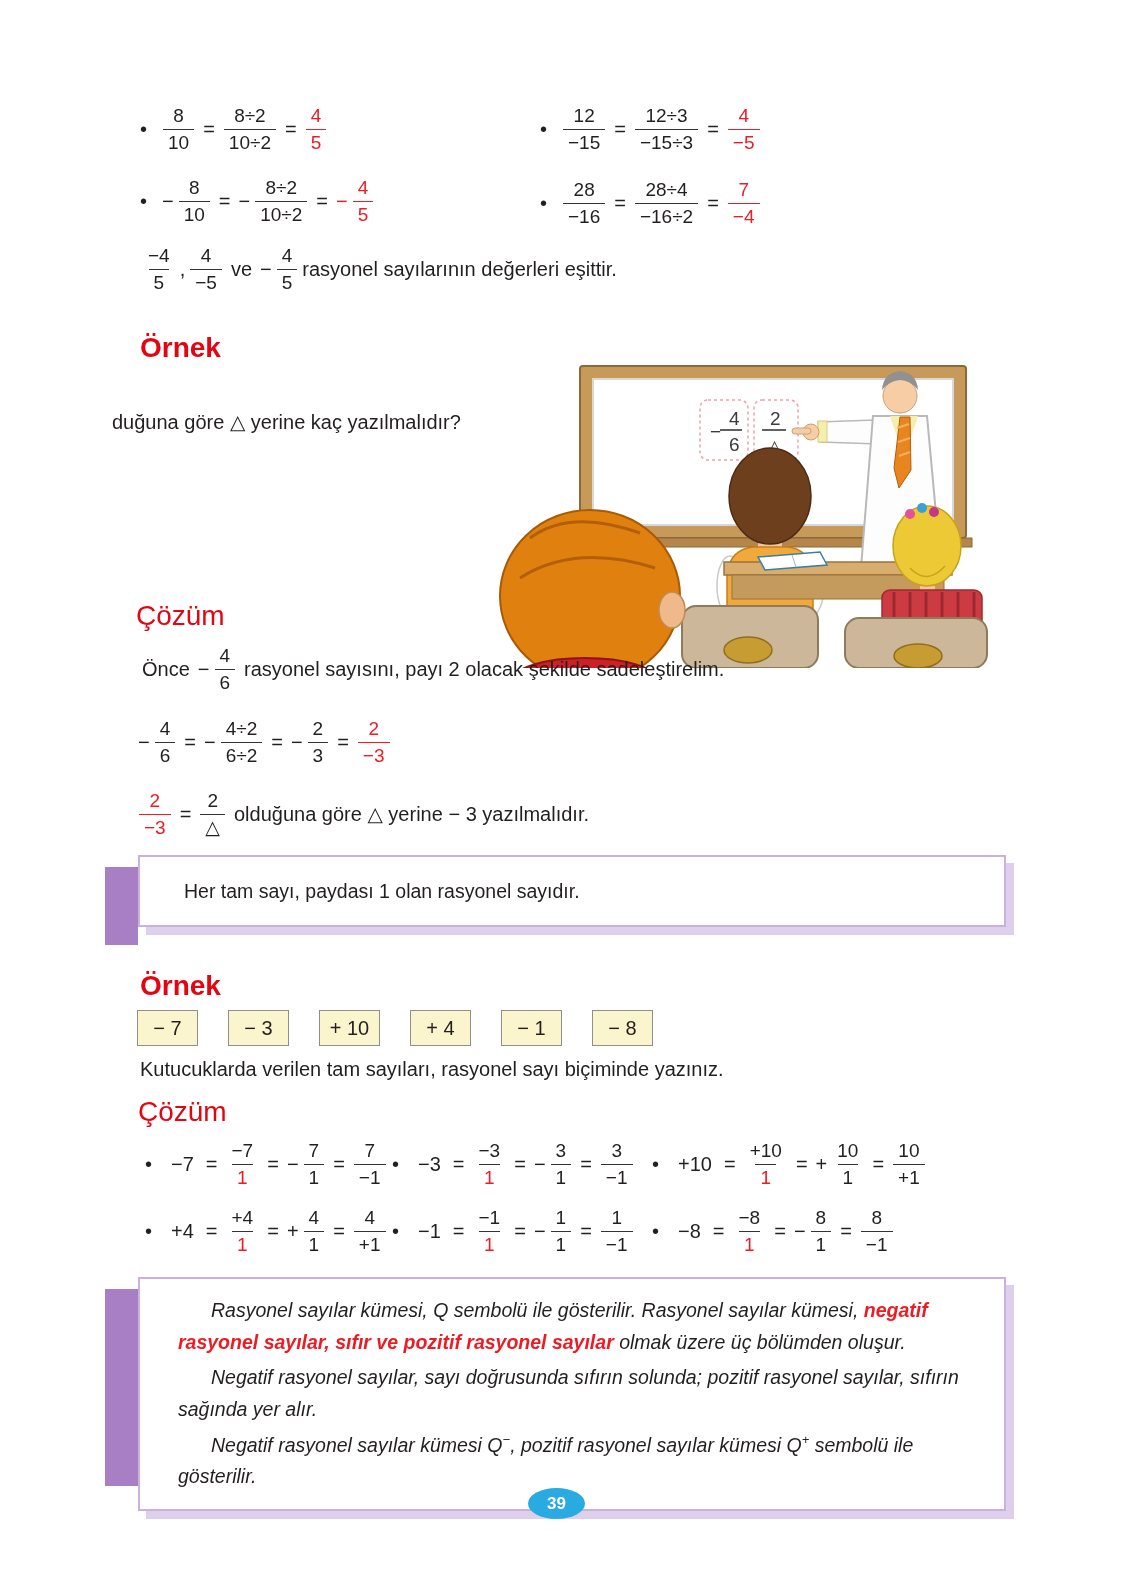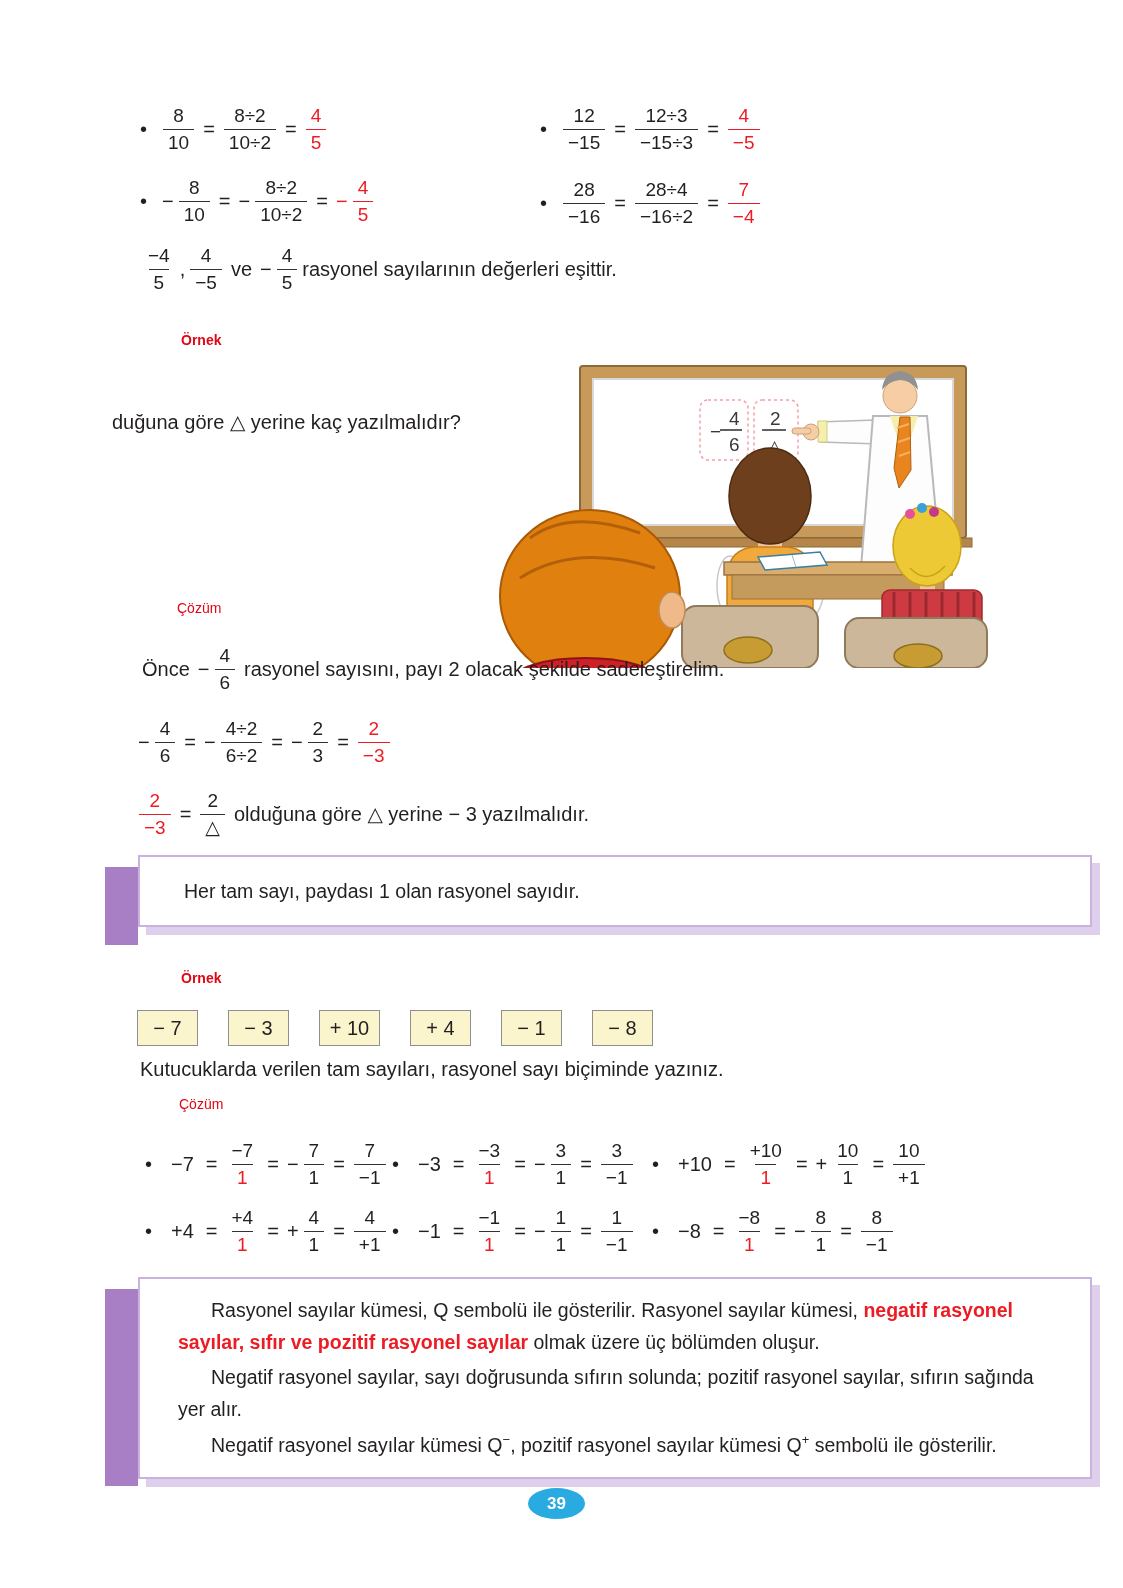--- a/index.html
+++ b/index.html
@@ -28,27 +28,27 @@
   .red{color:var(--red);}
   .bold{font-weight:bold;}
 
   .frac{display:inline-flex;flex-direction:column;align-items:center;margin:0 3px;font-size:19px;line-height:1.05;}
   .frac .fnum{padding:1px 5px 3px;}
   .frac .fden{border-top:1.6px solid #333;padding:3px 5px 1px;}
   .frac.fred{color:var(--red);}
   .frac.fred .fden{border-top-color:var(--red);}
   .frac .fden.dred{color:var(--red);}
 
-  .heading{font-size:14px;color:var(--heading-red);margin-left:41px;}
+  .heading{font-size:28px;color:var(--heading-red);}
   .heading.b{font-weight:bold;}
 
   .bodytext{font-size:20px;color:var(--ink);}
 
   
-  .note{position:absolute;left:105px;width:987px;}
+  .note{position:absolute;left:105px;width:901px;}
   .note .bar{position:absolute;left:0;top:12px;width:33px;height:calc(100% - 8px);background:var(--purple-bar);}
   .note .inner{margin-left:33px;background:#fff;border:2px solid var(--purple-border);box-shadow:8px 8px 0 var(--purple-shadow);position:relative;}
 
   .note1-inner{height:72px;display:flex;align-items:center;padding-left:44px;}
 
   .note2-inner{padding:16px 24px 16px 10px;}
   .note2-inner p{font-size:19.5px;line-height:1.62;text-indent:33px;margin-bottom:4px;padding-left:28px;}
   .note2-inner p:last-child{margin-bottom:0;}
   .note2-inner sup{font-size:13px;}
 
@@ -430,21 +430,21 @@
         <span class="fnum">8</span>
         <span class="fden">1</span>
       </span>
       <span class="eq-text">=</span>
       <span class="frac">
         <span class="fnum">8</span>
         <span class="fden">−1</span>
       </span>
     </div>
 
-  <div class="note" style="top:1277px;height:205px;">
+  <div class="note" style="top:1277px;height:205px;font-style:italic;">
     <div class="bar"></div>
     <div class="inner note2-inner">
       <p><span>Rasyonel sayılar kümesi, Q sembolü ile gösterilir. Rasyonel sayılar kümesi, </span><span class="red bold">negatif rasyonel sayılar, sıfır ve pozitif rasyonel sayılar</span><span> olmak üzere üç bölümden oluşur.</span></p>
       <p><span>Negatif rasyonel sayılar, sayı doğrusunda sıfırın solunda; pozitif rasyonel sayılar, sıfırın sağında yer alır.</span></p>
       <p><span>Negatif rasyonel sayılar kümesi Q</span><sup>−</sup><span>, pozitif rasyonel sayılar kümesi Q</span><sup>+</sup><span> sembolü ile gösterilir.</span></p>
     </div>
   </div>
 
   <div class="badge">39</div>
 

